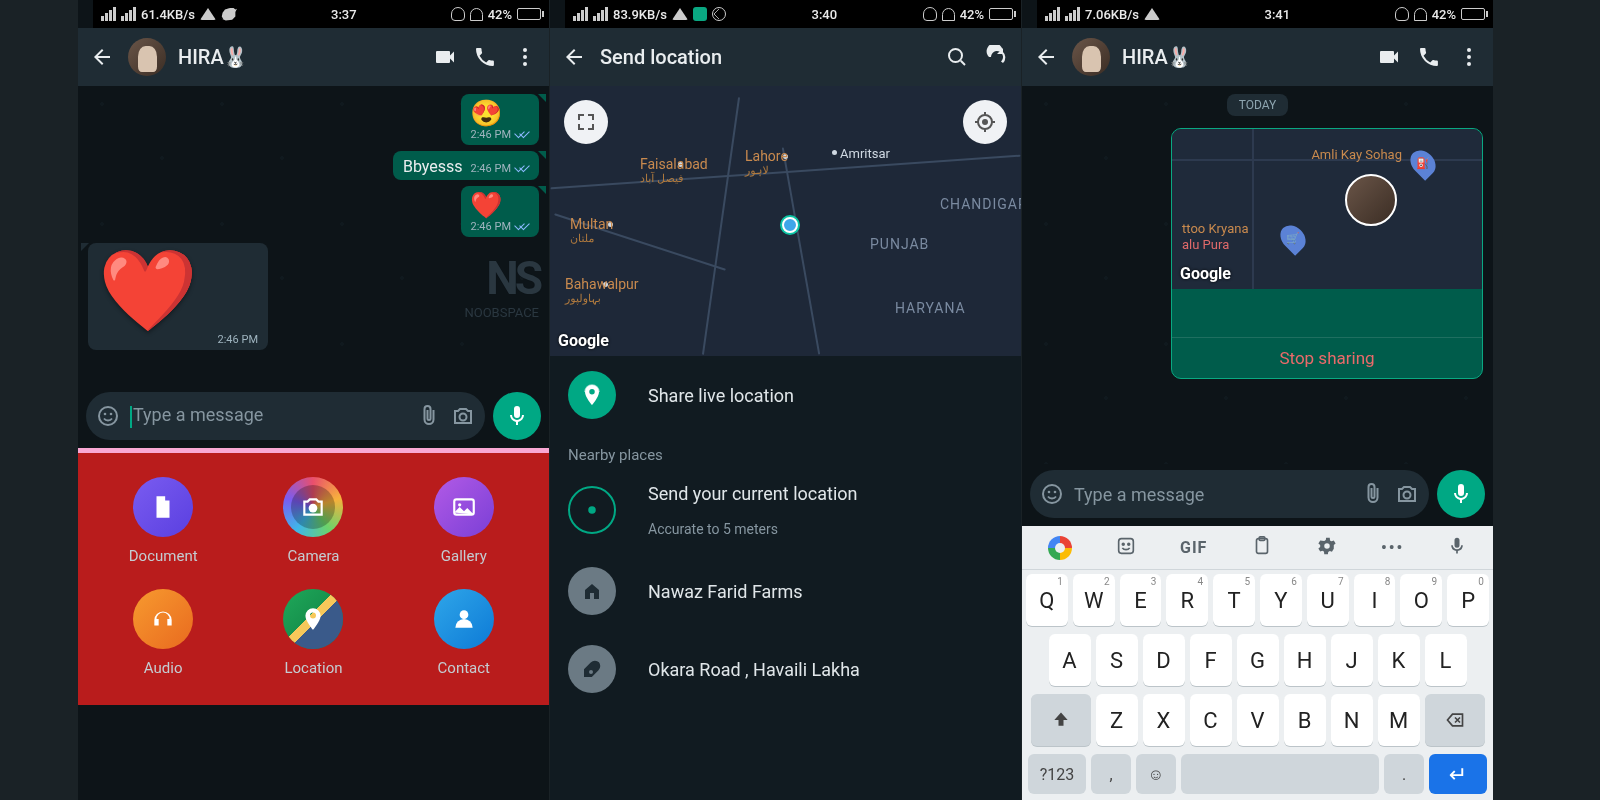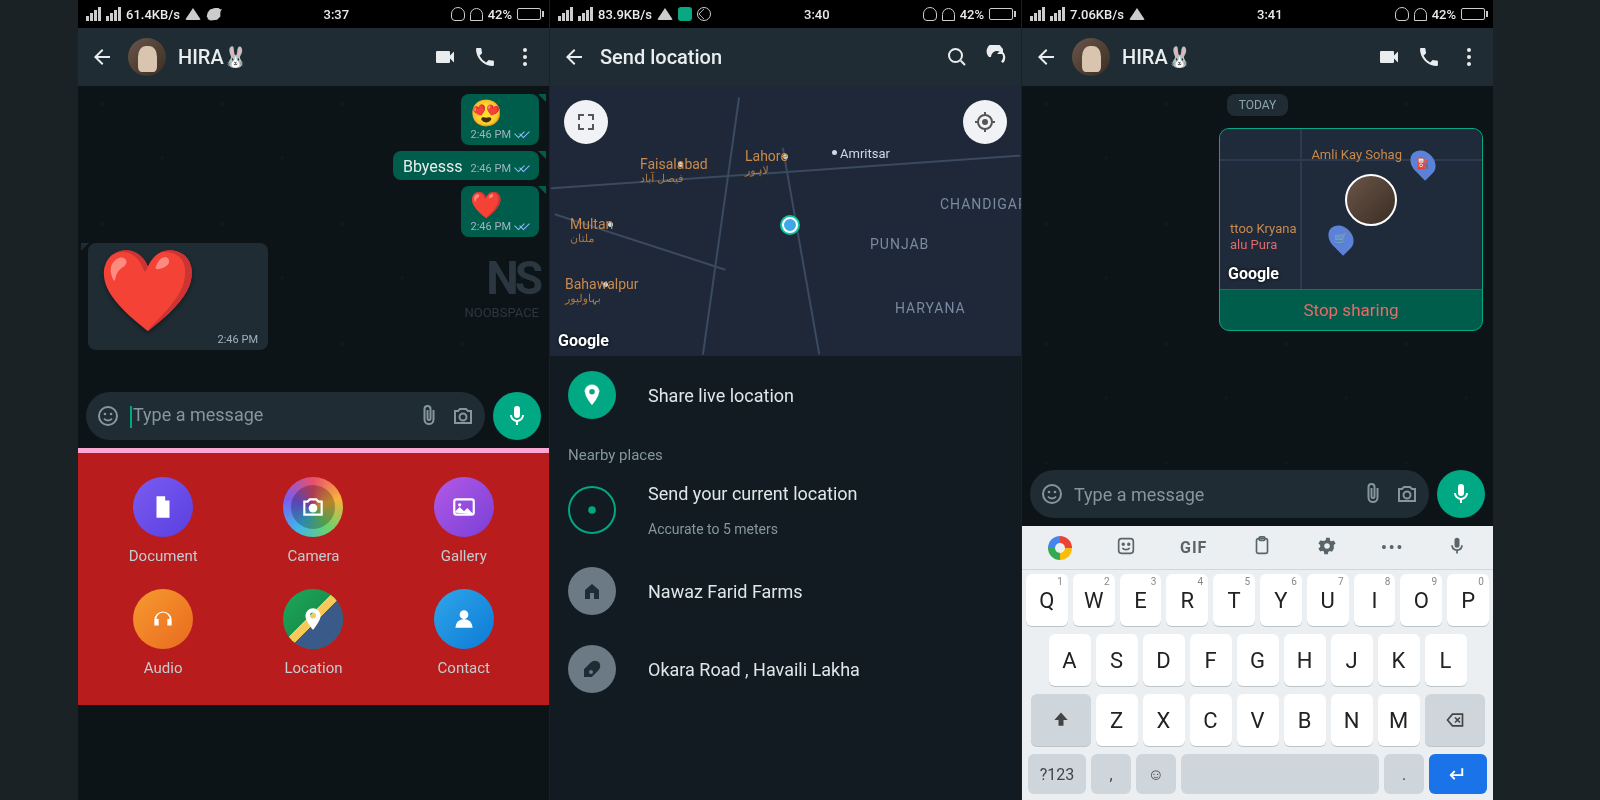--- a/index.html
+++ b/index.html
@@ -1,21 +1,21 @@
 <!DOCTYPE html>
 <html><head>
 <meta charset="utf-8">
 <style>
   * { box-sizing:border-box; margin:0; padding:0; font-family:-apple-system,Roboto,Helvetica,Arial,sans-serif; }
   body { background:#1a2226; width:1600px; height:800px; display:flex; gap:1px; }
   .phone { width:471px; height:800px; background:#0d1418; display:flex; flex-direction:column; position:relative; overflow:hidden; }
   .phone.p1 { margin-left:78px; }
 
   
-  .status { height:28px; background:#000; color:#eaeaea; display:flex; align-items:center; padding:0 8px; font-size:13px; font-weight:500; }
+  .status { height:28px; background:#000; color:#eaeaea; display:flex; align-items:center; padding:0 8px; font-size:13px; font-weight:500;margin-left:15px; }
   .status .left,.status .right { display:flex; align-items:center; gap:5px; }
   .status .center { flex:1; text-align:center; }
   .sig { display:inline-flex; align-items:flex-end; gap:1px; }
   .sig span { width:3px; background:#ccc; }
   .sig span:nth-child(1){height:5px}.sig span:nth-child(2){height:8px}.sig span:nth-child(3){height:11px}.sig span:nth-child(4){height:14px}
   .wifi { width:0;height:0;border-left:8px solid transparent;border-right:8px solid transparent;border-bottom:12px solid #ccc;border-radius:2px; }
   .batt { width:24px;height:12px;border:1.5px solid #ccc;border-radius:2px;position:relative; }
   .batt::after{content:"";position:absolute;right:-4px;top:2px;width:2px;height:6px;background:#ccc;}
   .batt .fill{height:100%;background:#ccc;width:42%;}
   .bellx{position:relative;width:13px;height:13px;border:1.5px solid #ccc;border-radius:50% 50% 0 0;}
@@ -46,32 +46,32 @@
   .in { align-self:flex-start; background:#1f2c34; color:#e9edef; border-radius:8px; padding:8px 10px 4px 10px; max-width:78%; position:relative;}
   .in::after{content:"";position:absolute;top:0;left:-7px;border:8px solid transparent;border-top-color:#1f2c34;border-left:none;}
   .meta { font-size:11px; color:#9fb4bf; display:flex; gap:4px; justify-content:flex-end; align-items:center; margin-top:2px;}
   .emoji-big{font-size:80px;line-height:1;display:block;filter:drop-shadow(0 2px 2px rgba(0,0,0,.4));}
   .emoji-sm{font-size:26px;line-height:1;}
   .watermark{position:absolute;right:10px;top:55%;color:#2a3740;font-family:monospace;text-align:right;font-size:13px;pointer-events:none;}
   .watermark .ns{font-size:46px;font-weight:700;letter-spacing:-4px;text-shadow:1px 1px 0 #0d1418,-1px -1px 0 #0d1418;}
   .daypill{align-self:center;background:#1f2c34;color:#8da4af;font-size:12px;padding:4px 12px;border-radius:8px;margin-bottom:6px;}
 
   
-  .livebox{align-self:flex-end;width:264px;background:#005c4b;border-radius:10px;overflow:hidden;border:1px solid #0aa882;}
+  .livebox{align-self:flex-end;width:312px;background:#005c4b;border-radius:10px;overflow:hidden;border:1px solid #0aa882;}
   .livebox .map{height:160px;background:#1f2a3a;position:relative;}
   .livebox .map::before,.livebox .map::after{content:"";position:absolute;background:#2d3a4f;}
   .livebox .map::before{top:30px;left:0;right:0;height:2px;}
   .livebox .map::after{top:0;bottom:0;left:80px;width:2px;}
   .poi{position:absolute;background:#5b82d6;width:22px;height:28px;border-radius:50% 50% 50% 0;transform:rotate(-45deg);display:flex;align-items:center;justify-content:center;}
   .poi span{transform:rotate(45deg);font-size:11px;color:#fff;}
   .poilabel{position:absolute;color:#c98a4e;font-size:13px;white-space:nowrap;}
   .avpin{position:absolute;width:52px;height:52px;border-radius:50%;background:linear-gradient(135deg,#6a5548,#3b2d24);border:2px solid #fff;top:45px;right:85px;}
   .gmark{position:absolute;left:8px;bottom:6px;color:#fff;font-weight:700;font-size:16px;text-shadow:0 0 3px #000;}
   .liverow{display:flex;align-items:center;padding:8px 10px;gap:8px;color:#d7e4e2;font-size:15px;}
-  .stoprow{text-align:center;padding:10px;color:#ea6a6a;font-size:17px;border-top:1px solid rgba(255,255,255,.12);}
+  .stoprow{text-align:center;padding:10px;color:#ea6a6a;font-size:17px;border-top:1px solid rgba(255,255,255,.12);margin-top:48px;}
 
   
   .inputbar{display:flex;align-items:center;gap:8px;padding:6px 8px 8px;}
   .txtfield{flex:1;background:#1f2c34;border-radius:26px;height:48px;display:flex;align-items:center;padding:0 10px;gap:10px;color:#8696a0;}
   .txtfield .ph{flex:1;font-size:18px;position:relative;}
   .cursor{display:inline-block;width:2px;height:22px;background:#00a884;vertical-align:middle;margin-right:1px;}
   .micbtn{width:48px;height:48px;border-radius:50%;background:#00a884;color:#fff;display:flex;align-items:center;justify-content:center;}
 
   
   .sheet{background:#b91c1c;border-top:5px solid #f9a8d4;padding:24px 20px 28px;}

